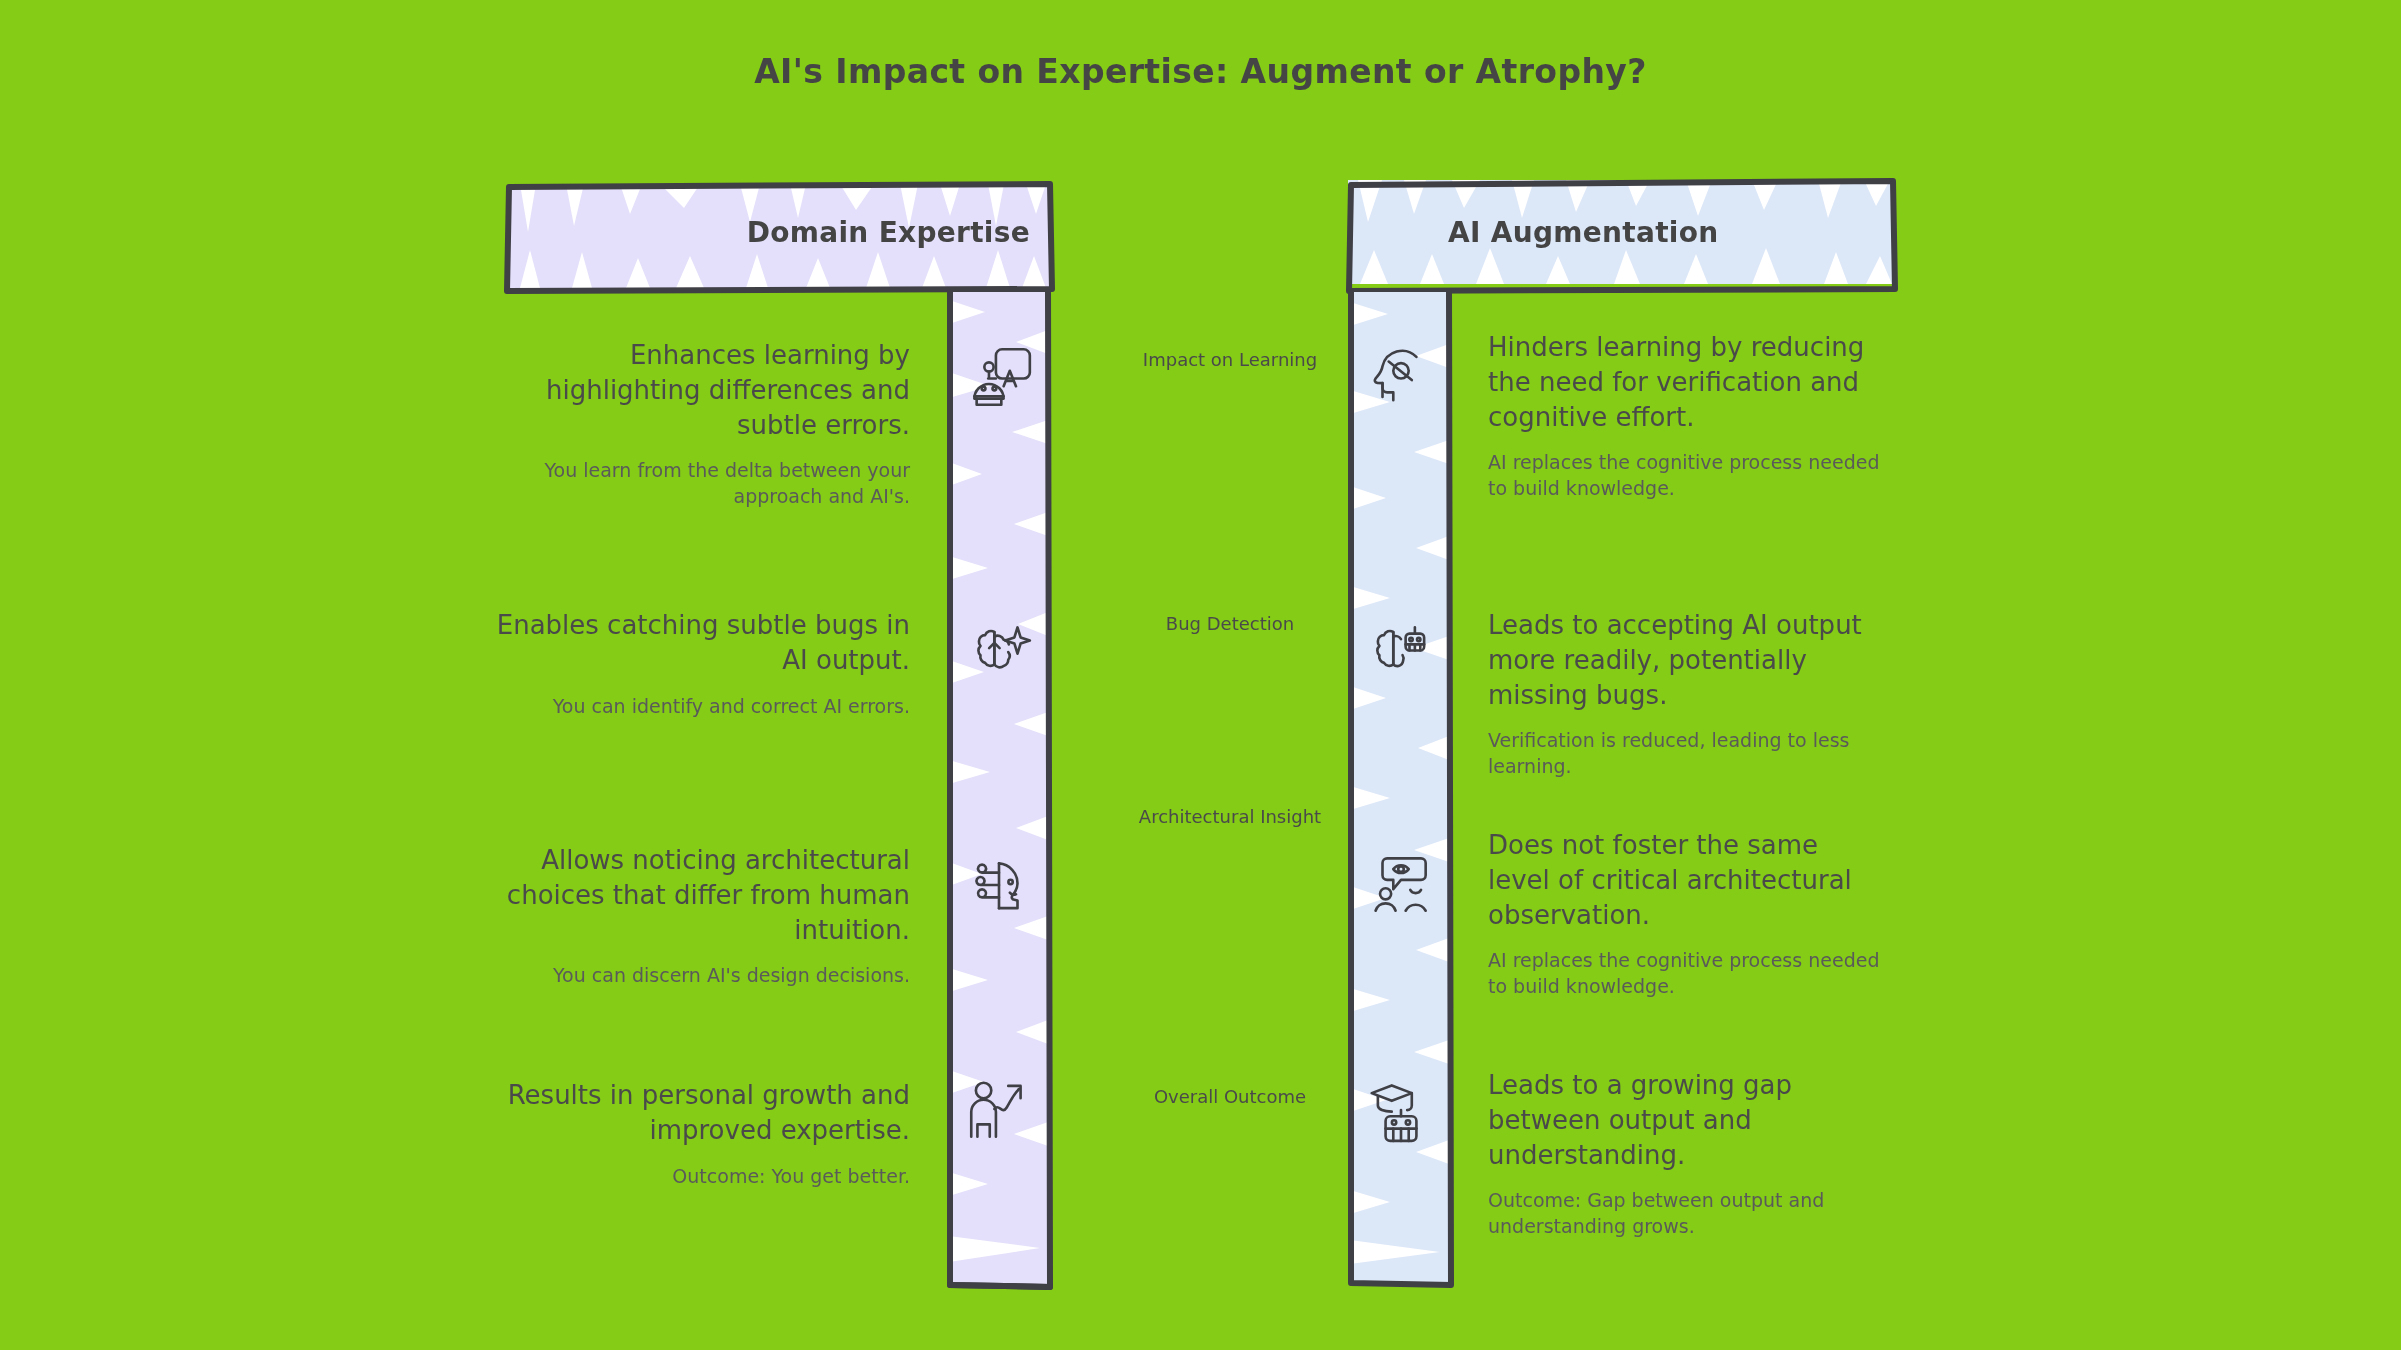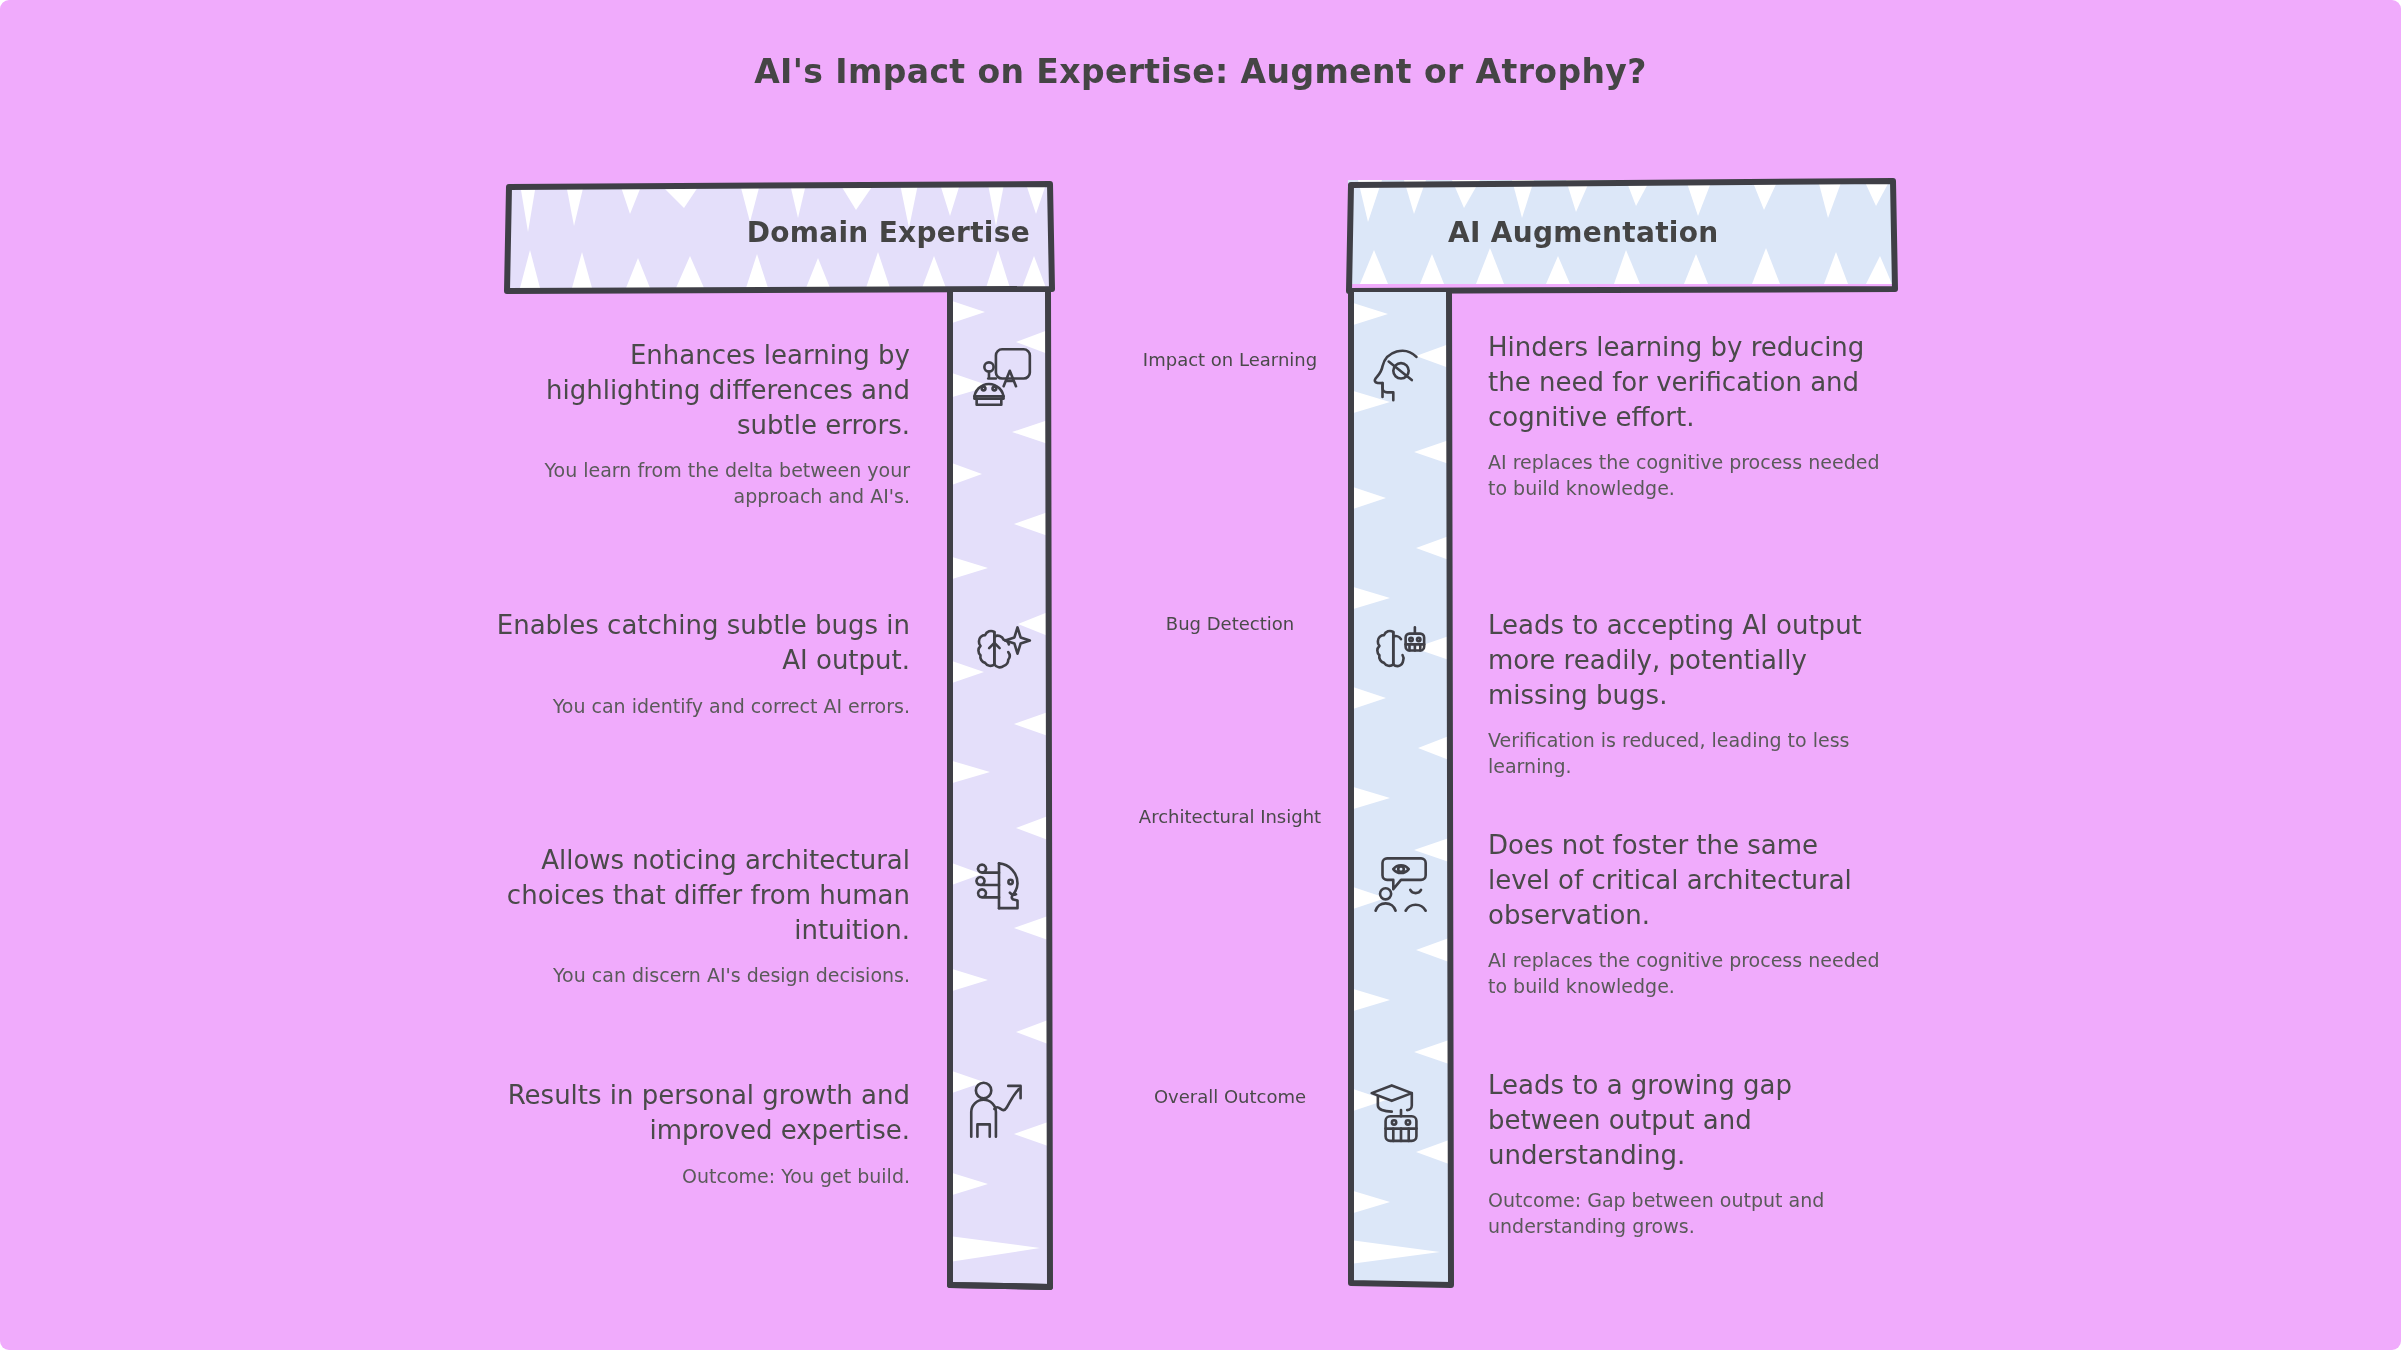--- a/index.html
+++ b/index.html
@@ -9,22 +9,21 @@
     background: #ffffff;
     font-family: "DejaVu Sans", sans-serif;
     overflow: hidden;
   }
 
   
   #canvas {
     position: relative;
     width: 2401px;
     height: 1350px;
-    background: #f0abfc;
-    border-radius: 9px;
+    background: #84cc16;
   }
 
   
   #page-title {
     position: absolute;
     left: 0;
     top: 52px;
     width: 2401px;
     text-align: center;
     font-family: "DejaVu Sans", sans-serif;
@@ -351,21 +350,21 @@
     </div>
     <div class="cell-right" style="top:828px;">
       <div class="main-text">Does not foster the same level of critical architectural observation.</div>
       <div class="sub-text">AI replaces the cognitive process needed to build knowledge.</div>
     </div>
   </div>
 
   <div class="row">
     <div class="cell-left" style="top:1078px;">
       <div class="main-text">Results in personal growth and improved expertise.</div>
-      <div class="sub-text">Outcome: You get build.</div>
+      <div class="sub-text">Outcome: You get better.</div>
     </div>
     <div class="strip-icon" style="left:962px; top:1072px;">
       <svg viewBox="0 0 48 48">
         <circle cx="14" cy="12" r="5"></circle>
         <path d="M6,42 L6,26 a8,8 0 0 1 16,0 L22,42"></path>
         <path d="M10,42 L10,34 L18,34 L18,42"></path>
         <path d="M21,24 c3,-4 5,4 8,-1 c2.4,-4 4,-8 8,-12"></path>
         <path d="M30,9 L38,9 L38,17"></path>
       </svg>
     </div>

